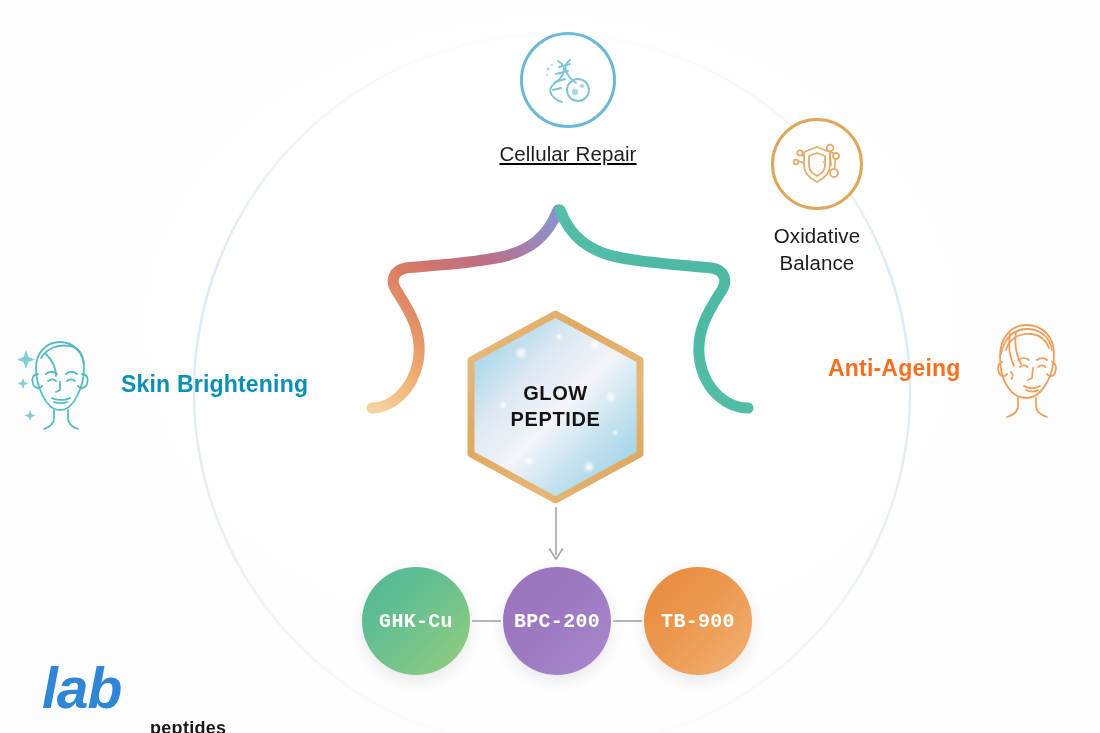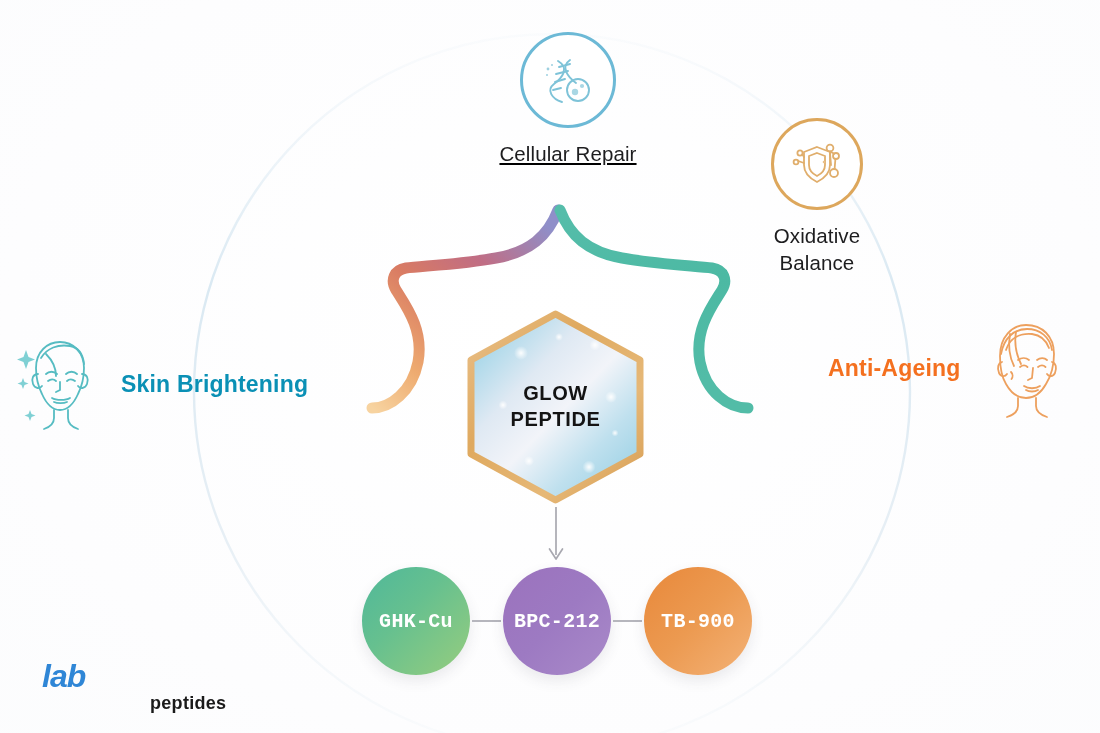--- a/index.html
+++ b/index.html
@@ -187,21 +187,21 @@
     align-items: baseline;
     line-height: 1;
   }
   .logo-prime {
     font-size: 44px;
     font-weight: bold;
     color: #121212;
     letter-spacing: -1.2px;
   }
   .logo-lab {
-    font-size: 32px;
+    font-size: 57px;
     font-weight: bold;
     font-style: italic;
     color: #2f86d6;
     letter-spacing: -1px;
     margin-left: -4px;
   }
   .logo-sub {
     font-size: 18px;
     font-weight: bold;
     color: #1a1a1a;
@@ -390,21 +390,21 @@
     <path d="M16 2 V50" stroke="#a8a8b0" stroke-width="1.7"></path>
     <path d="M9.5 44 L16 54 L22.5 44" fill="none" stroke="#a8a8b0" stroke-width="1.7" stroke-linecap="round" stroke-linejoin="round"></path>
   </svg>
 
   <div class="chain">
     <div class="pep" id="pep-ghk">
       <span>GHK-Cu</span>
     </div>
     <div class="link"></div>
     <div class="pep" id="pep-bpc">
-      <span>BPC-212</span>
+      <span>BPC-200</span>
     </div>
     <div class="link"></div>
     <div class="pep" id="pep-tb">
       <span>TB-900</span>
     </div>
   </div>
 
   <div class="logo">
     <div class="logo-row">
       <span class="logo-lab">lab</span>

